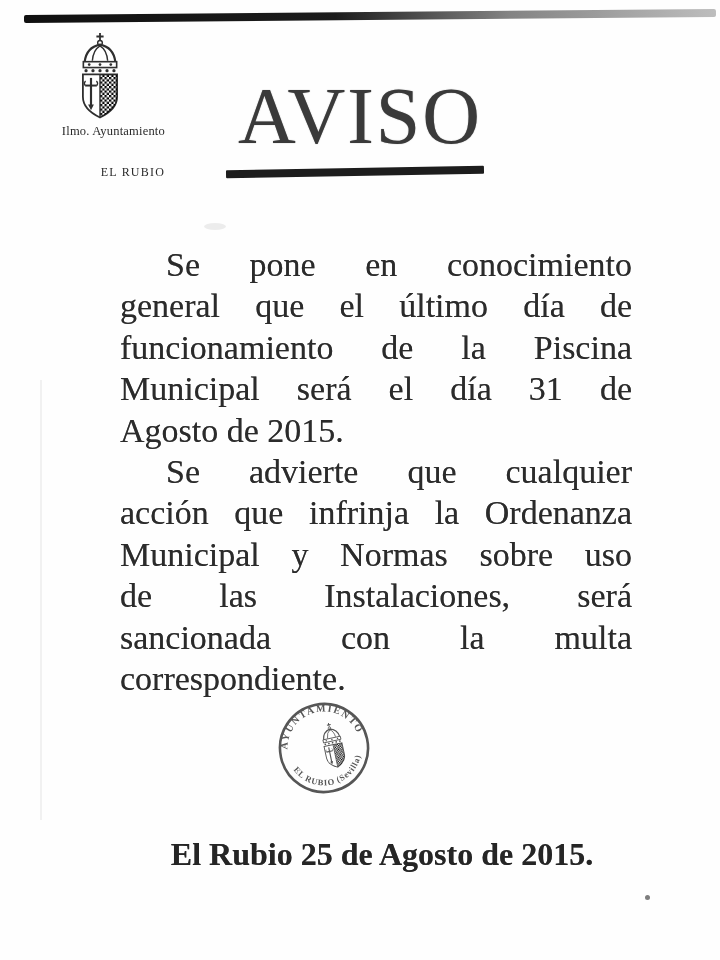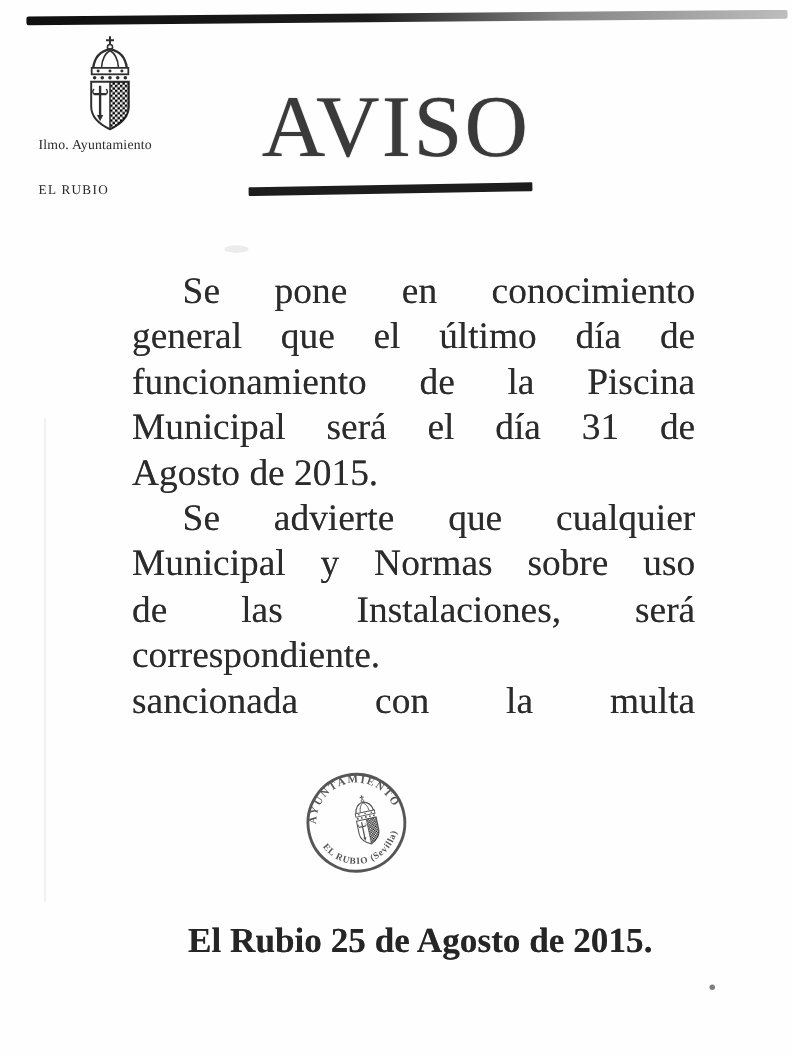--- a/index.html
+++ b/index.html
@@ -24,21 +24,21 @@
   .artifact-smudge {
     position:absolute; left:204px; top:223px; width:22px; height:7px;
     background:rgba(0,0,0,0.07); border-radius:50%;
   }
   .artifact-dot {
     position:absolute; left:645px; top:895px; width:5px; height:5px;
     background:rgba(20,20,20,0.55); border-radius:50%;
   }
 
   
-  .crest { position:absolute; left:35px; top:32px; width:130px; text-align:left; color:#303030; }
+  .crest { position:absolute; left:35px; top:32px; width:130px; text-align:right; color:#303030; }
   .crest-svg { display:block; margin:0 auto; color:#2f2f2f; }
   .crest-line1 { font-size:12.5px; line-height:14px; margin-top:2px; letter-spacing:0.2px; color:#2a2a2a; }
   .crest-line2 { font-size:12px; line-height:14px; letter-spacing:1.2px; color:#2a2a2a;margin-top:27px; }
 
   
   .title {
     position:absolute; left:0; top:76px; width:720px; text-align:center;
     font-size:80px; line-height:1; letter-spacing:2px; color:#3a3a3a;
     text-shadow:0 0 1px rgba(50,50,50,0.55);
   }
@@ -127,24 +127,25 @@
   <div class="title">AVISO</div>
   <div class="title-underline"></div>
 
   <div class="bodytext">
     <div class="ln first">Se pone en conocimiento</div>
     <div class="ln">general que el último día de</div>
     <div class="ln">funcionamiento de la Piscina</div>
     <div class="ln">Municipal será el día 31 de</div>
     <div class="ln last">Agosto de 2015.</div>
     <div class="ln first">Se advierte que cualquier</div>
+    <div class="ln">acción que infrinja la Ordenanza</div>
     <div class="ln">Municipal y Normas sobre uso</div>
     <div class="ln">de las Instalaciones, será</div>
+    <div class="ln">sancionada con la multa</div>
     <div class="ln last">correspondiente.</div>
-    <div class="ln">sancionada con la multa</div>
   </div>
 
   <div class="stamp">
     <svg viewBox="0 0 96 96" width="96" height="96">
       <defs>
         <path id="arcTop" d="M 11.5 48 A 36.5 36.5 0 0 1 84.5 48" fill="none"></path>
         <path id="arcBot" d="M 10.5 48 A 37.5 37.5 0 0 0 85.5 48" fill="none"></path>
       </defs>
       <circle cx="48" cy="48" r="44" fill="none" stroke="currentColor" stroke-width="2.6"></circle>
       <text font-size="10" font-weight="bold" letter-spacing="1.6">

